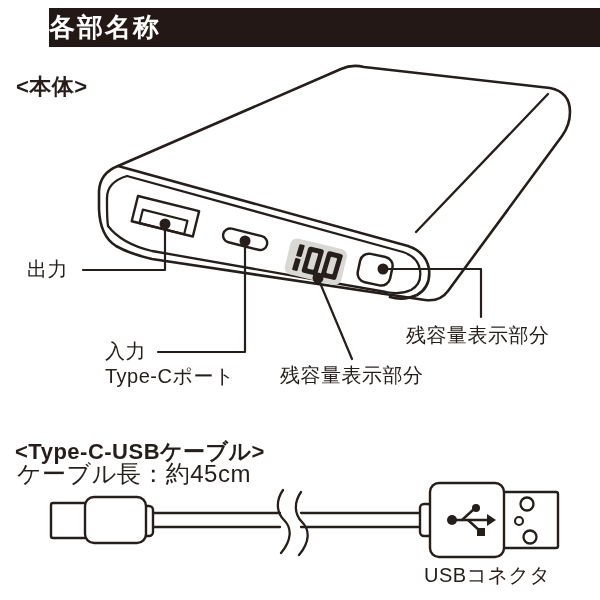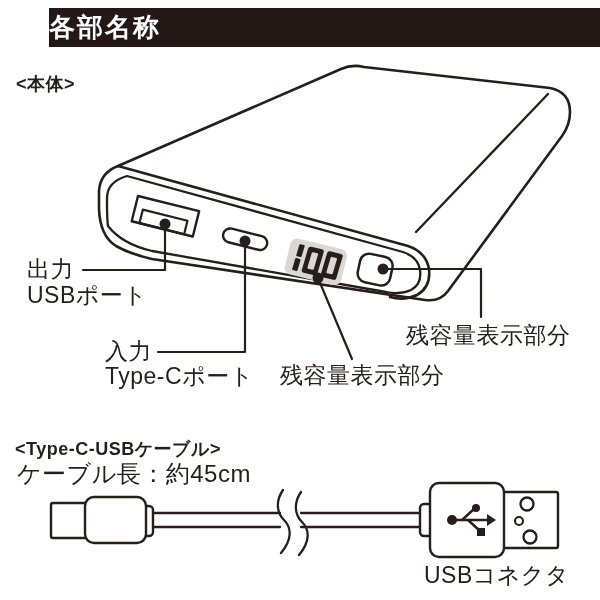--- a/index.html
+++ b/index.html
@@ -2,22 +2,22 @@
 <html style="--ink: #251e1a;"><head>
 <meta charset="utf-8">
 <style>
   :root{ --ink:#251e1a; }
   html,body{margin:0;padding:0;}
   body{width:600px;height:600px;background:#ffffff;position:relative;overflow:hidden;
        font-family:"Liberation Sans","DejaVu Sans",sans-serif;}
   #stage{position:absolute;left:0;top:0;width:600px;height:600px;}
   svg{position:absolute;left:0;top:0;}
   .txt{position:absolute;color:var(--ink);white-space:nowrap;}
-  .label{font-size:23px;line-height:26px;font-weight:500;letter-spacing:.5px;}
-  .heading{font-size:18px;font-weight:600;letter-spacing:.5px;}
+  .label{font-size:20px;line-height:26px;font-weight:500;letter-spacing:.5px;}
+  .heading{font-size:22px;font-weight:600;letter-spacing:.5px;}
   .sub{font-size:24px;font-weight:500;letter-spacing:.5px;}
   #header-bar{position:absolute;left:17px;top:8px;width:574px;height:39px;
       display:flex;align-items:center;box-sizing:border-box;margin-left:32px;}
   #header-title{font-size:26px;font-weight:700;letter-spacing:2px;}
 </style>
 </head>
 <body>
 
 <div id="stage">
 
@@ -137,21 +137,20 @@
   </svg>
 
   <div id="header-bar" style="background: rgb(35, 24, 21);">
     <span id="header-title" class="txt" style="position:static;color:#fff;">各部名称</span>
   </div>
 
   <div class="txt heading" style="left:16px;top:72px;">&lt;本体&gt;</div>
 
   <div class="txt label" style="left:27px;top:256px;">
     <div>出力</div>
-    <div>USBポート</div>
   </div>
 
   <div class="txt label" style="left:280px;top:362px;">残容量表示部分</div>
 
   <div class="txt label" style="left:105px;top:339px;line-height:25px;">
     <div>入力</div>
     <div>Type-Cポート</div>
   </div>
 
   <div class="txt label" style="left:406px;top:322px;">残容量表示部分</div>

